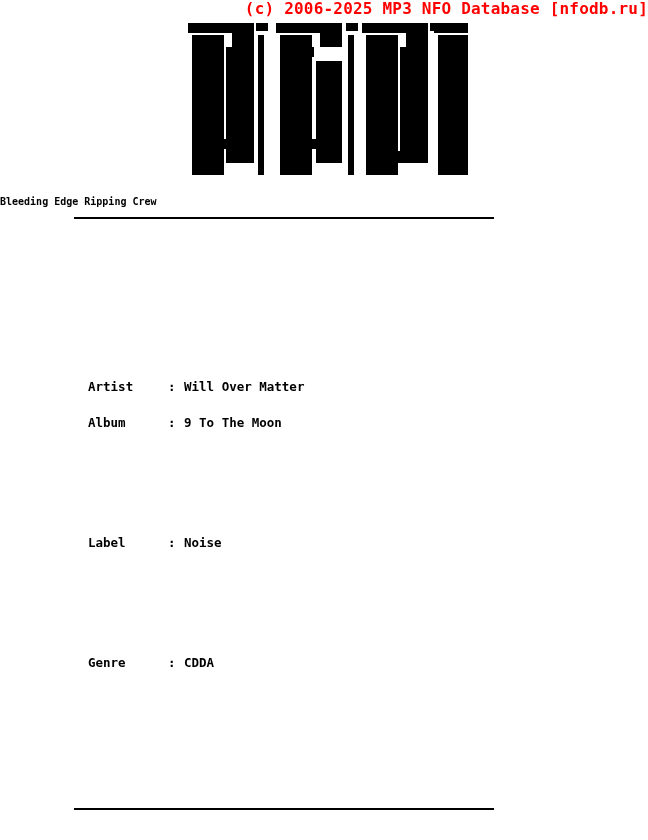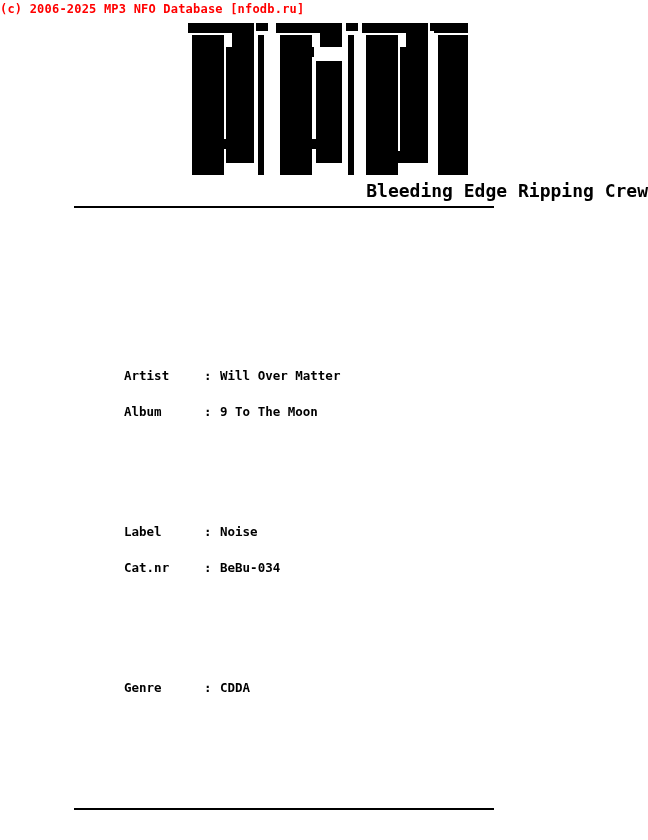--- a/index.html
+++ b/index.html
@@ -11,23 +11,23 @@
     width: 648px;
     height: 840px;
     font-family: "DejaVu Sans Mono", "Liberation Mono", monospace;
     color: #000000;
     overflow: hidden;
     position: relative;
   }
 
   
   .db-header {
-    text-align: left;
+    text-align: right;
     color: #ff0000;
-    font-size: 12px;
+    font-size: 16px;
     font-weight: bold;
     letter-spacing: 0.2px;
     line-height: 16px;
     padding-top: 1px;
     white-space: pre;
   }
 
   
   .logo-wrap {
     display: flex;
@@ -39,25 +39,25 @@
     width: 288px;
     height: 152px;
   }
   .logo b {
     position: absolute;
     background: #000000;
     display: block;
   }
 
   .crew-name {
-    text-align: right;
-    font-size: 18px;
+    text-align: left;
+    font-size: 10px;
     font-weight: bold;
     line-height: 14px;
-    margin-top: 9px;
+    margin-top: 20px;
     white-space: pre;
   }
 
   
   .hr-main {
     width: 420px;
     height: 2px;
     background: #000000;
     margin: 8px 0 0 74px;
   }
@@ -82,21 +82,21 @@
     line-height: 12px;
   }
   .gap-18 { height: 18px; }
   .gap-24 { height: 24px; }
 
   .info-row {
     display: block;
     line-height: 12px;
     white-space: pre;
   }
-  .lbl { display: inline-block; width: 80px; margin-left: 36px; }
+  .lbl { display: inline-block; width: 80px; }
   .sep { display: inline-block; width: 16px; }
 </style>
 </head>
 <body>
 
 <div class="db-header">(c) 2006-2025 MP3 NFO Database [nfodb.ru]</div>
 
 <div class="logo-wrap">
   <div class="logo" aria-hidden="true">
 
@@ -142,21 +142,20 @@
   <div class="gap-24"></div>
 
   
   <div class="info-row"><span class="lbl">Artist</span><span class="sep">:</span><span>Will Over Matter</span></div>
   <div class="info-row"><span class="lbl">Album</span><span class="sep">:</span><span>9 To The Moon</span></div>
 
   <div class="gap-24"></div>
 
   
   <div class="info-row"><span class="lbl">Label</span><span class="sep">:</span><span>Noise</span></div>
-  <div class="info-row"><span class="lbl">Cat.nr</span><span class="sep">:</span><span>BeBu-034</span></div>
 
   <div class="gap-24"></div>
 
   
   <div class="info-row"><span class="lbl">Genre</span><span class="sep">:</span><span>CDDA</span></div>
   
 
   
 
   

